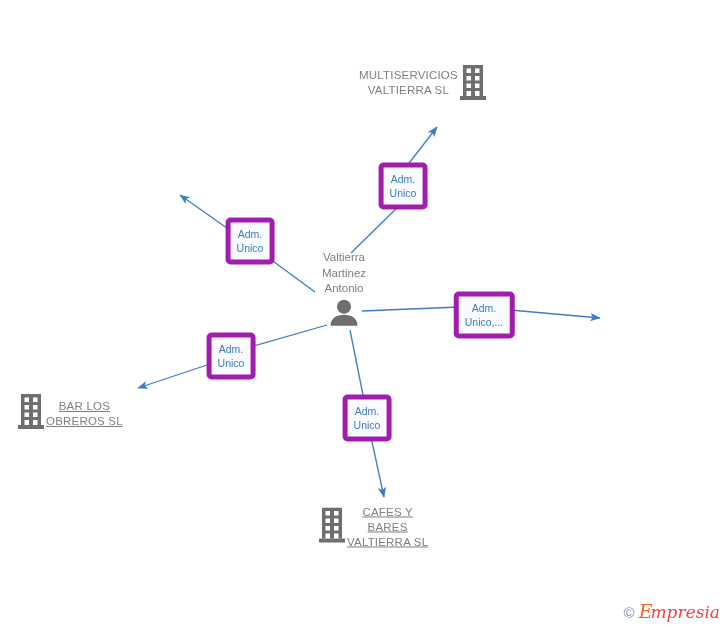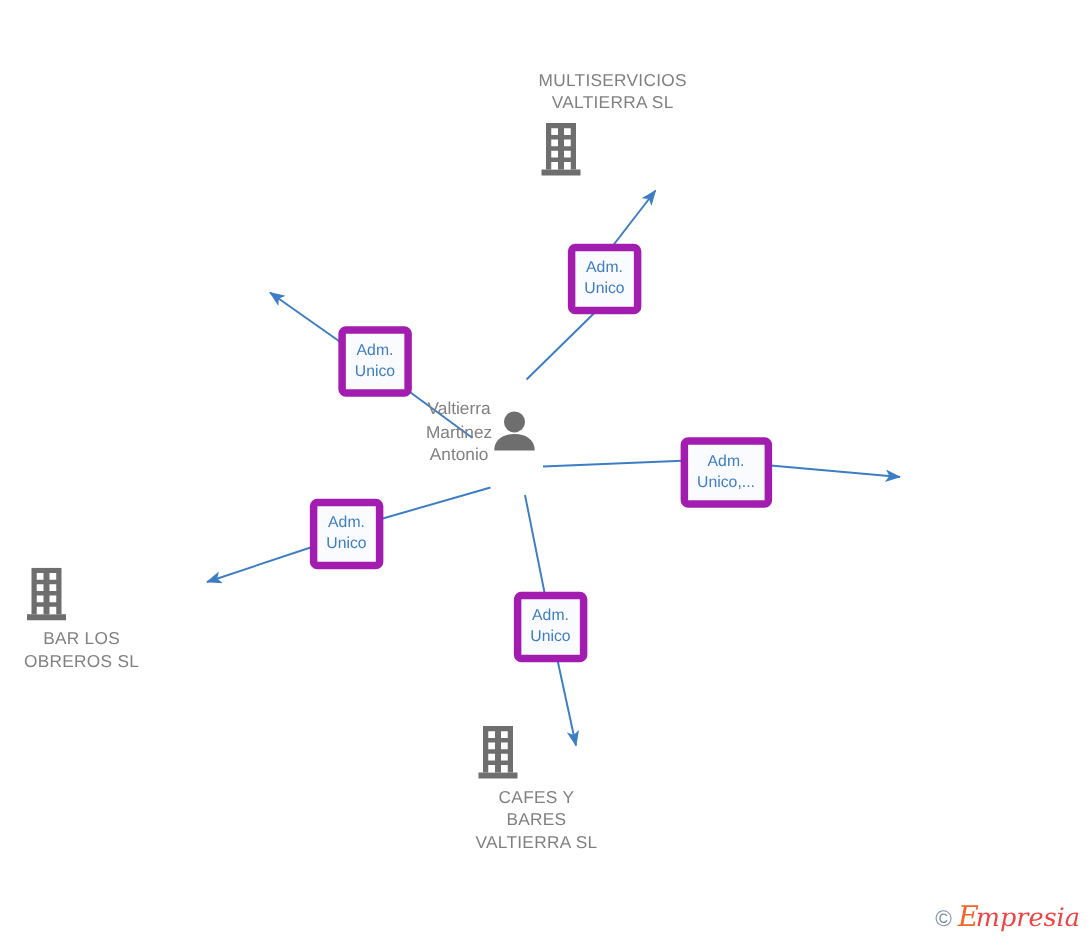--- a/index.html
+++ b/index.html
@@ -23,46 +23,47 @@
     top: 0;
     width: 728px;
     height: 630px;
   }
 
   
   .node {
     position: absolute;
     transform: translate(-50%, -50%);
     display: flex;
-    flex-direction: column;
-    align-items: flex-start;
+    flex-direction: row;
+    align-items: center;
     width: 170px;
   }
   .node-label {
     color: #808080;
     font-size: 11.5px;
     line-height: 15px;
     text-align: center;
     letter-spacing: 0.2px;
     white-space: pre-line;
   }
   .node-icon {
     display: block;
   }
-  .node.label-below .node-label { order: 2; margin-top: 0; }
+  .node.label-below .node-label { order: 2; margin-top: 0; text-decoration: underline; }
   .node.label-below .node-icon  { order: 1; }
   .node.label-above .node-label { order: 1; margin-bottom: 5px; }
   .node.label-above .node-icon  { order: 2; }
 
   
   .person-node {
     position: absolute;
     transform: translate(-50%, -50%);
     width: 120px;
     display: flex;
+    flex-direction: column;
     align-items: center;
   }
   .person-label {
     color: #808080;
     font-size: 11.5px;
     line-height: 15.5px;
     text-align: center;
     white-space: pre-line;
     margin-bottom: 2px;
   }

